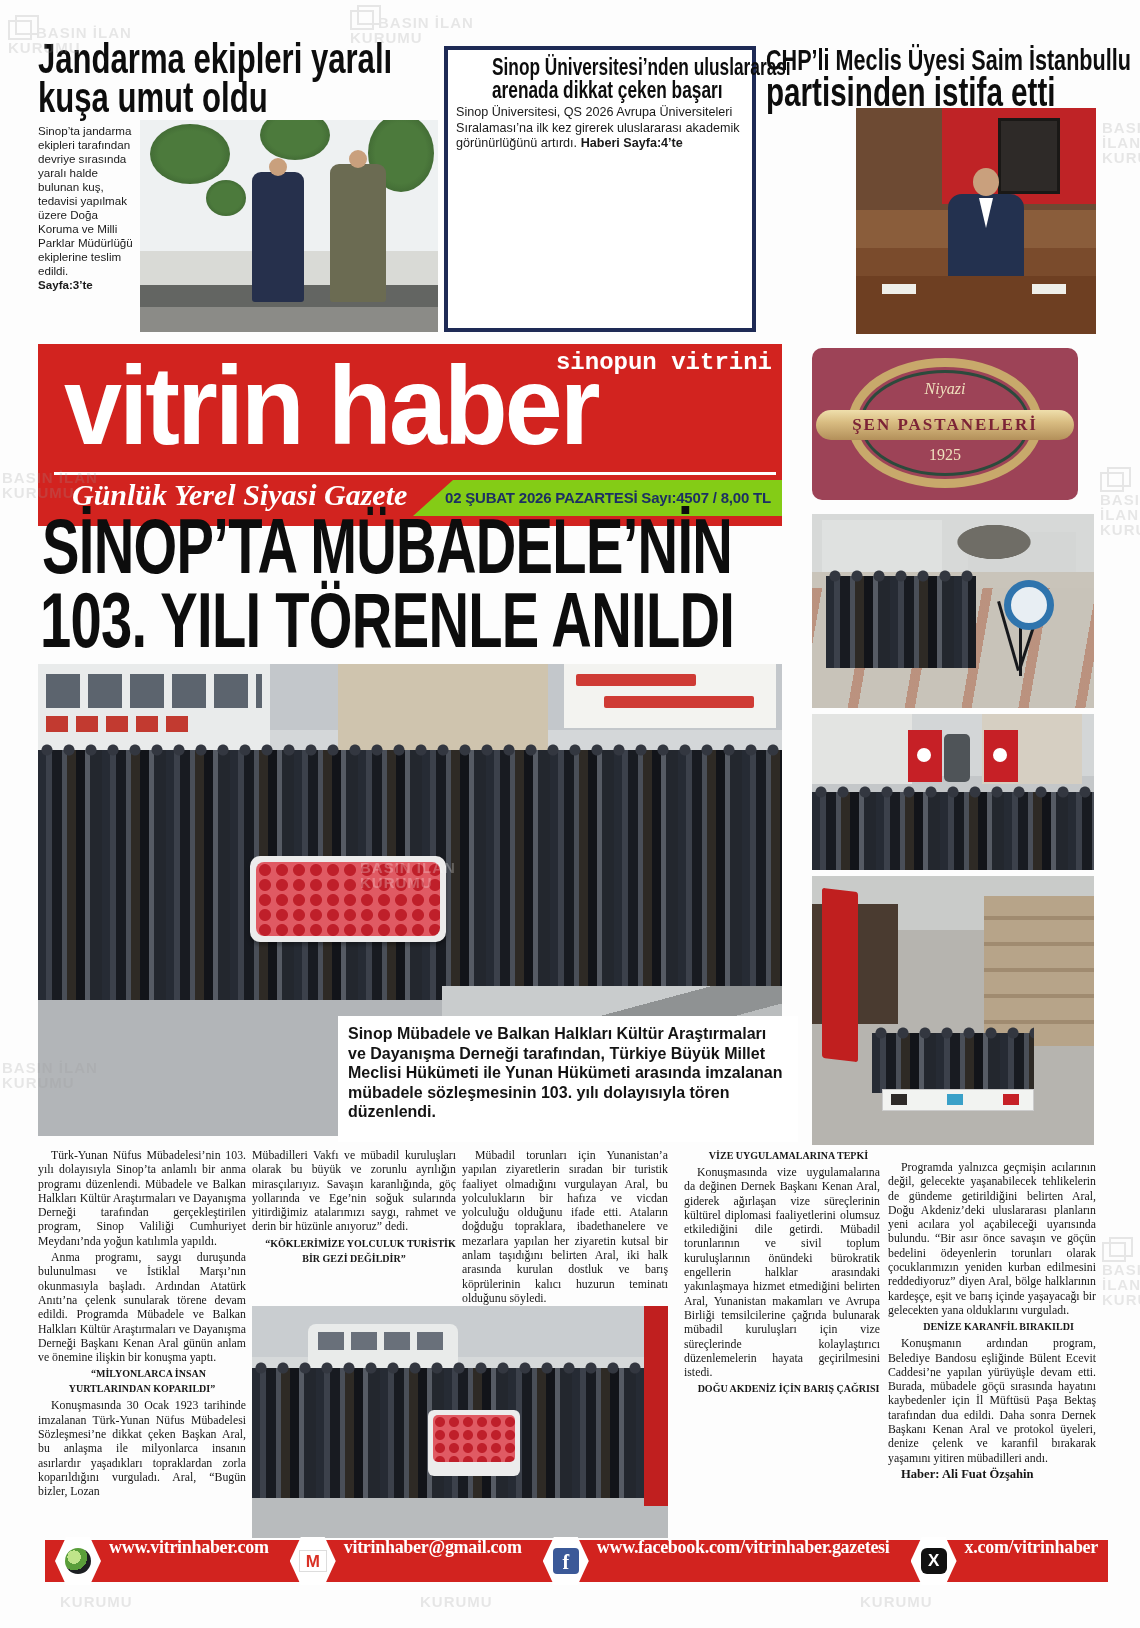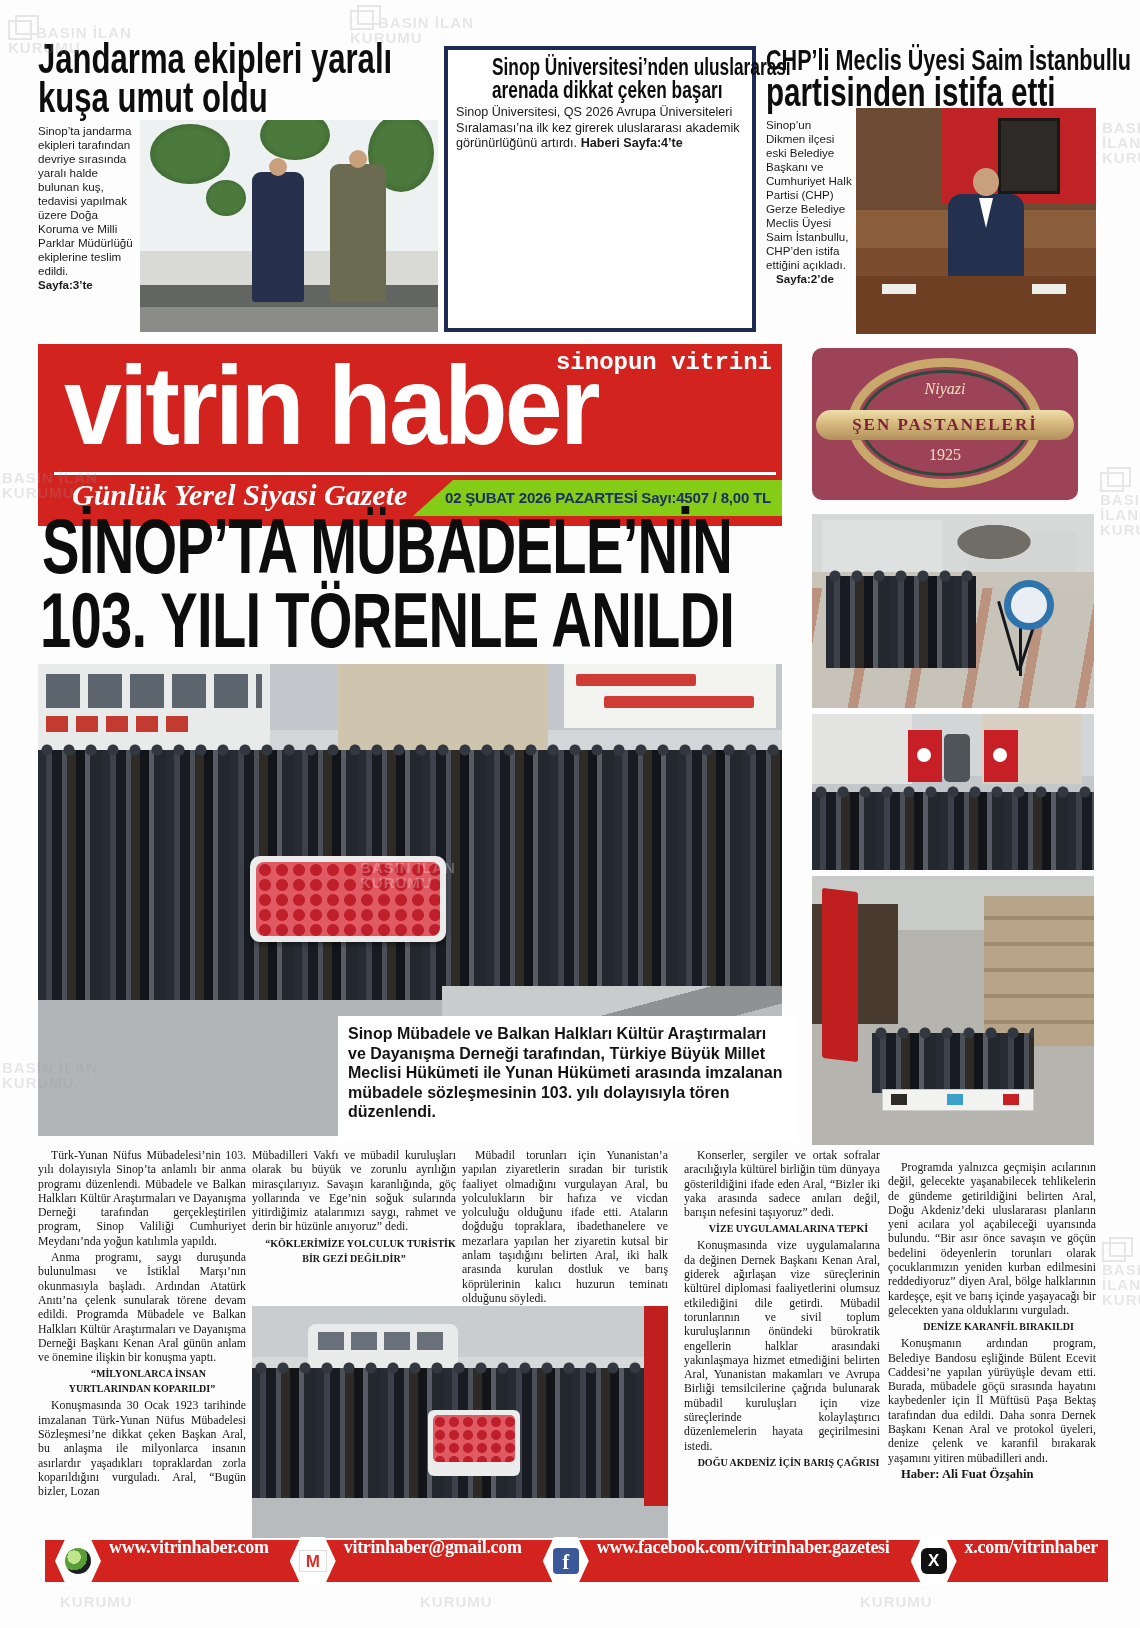--- a/index.html
+++ b/index.html
@@ -225,24 +225,20 @@
       <span>Sinop Üniversitesi, QS 2026 Avrupa Üniversiteleri Sıralaması’na ilk kez girerek uluslararası akademik görünürlüğünü artırdı.</span>
       <span class="pgref">Haberi Sayfa:4’te</span>
     </p>
   </section>
 
   <section class="teaser" id="teaser-chp">
     <h2 style="margin:0;">
       <span class="cnd t3-h1">CHP’li Meclis Üyesi Saim İstanbullu</span>
       <span class="cnd t3-h2">partisinden istifa etti</span>
     </h2>
-    <div class="t3-body">
-      <span>Sinop’un Dikmen ilçesi eski Belediye Başkanı ve Cumhuriyet Halk Partisi (CHP) Gerze Belediye Meclis Üyesi Saim İstanbullu, CHP’den istifa ettiğini açıkladı.</span>
-      <span class="pgref" style="display:block;text-indent:10px;">Sayfa:2’de</span>
-    </div>
     <div class="photo t3-photo" id="t3-photo-art">
       <div class="t3-flag">
         <div class="t3-port"></div>
       </div>
       <div class="t3-man"></div>
       <div class="t3-desk"></div>
       <div class="t3-paper" style="left:26px;"></div>
       <div class="t3-paper" style="right:30px;"></div>
     </div>
   </section>
@@ -342,21 +338,20 @@
   </div>
 
   <div class="photo" id="mid-photo">
     <div class="mp-van"></div>
     <div class="crowd"></div>
     <div class="mp-wreath"></div>
     <div class="mp-flag"></div>
   </div>
 
   <div class="col" id="col4">
-    <p>Konserler, sergiler ve ortak sofralar aracılığıyla kültürel birliğin tüm dünyaya gösterildiğini ifade eden Aral, “Bizler iki yaka arasında sadece anıları değil, barışın nefesini taşıyoruz” dedi.</p>
     <p class="subhead">VİZE UYGULAMALARINA TEPKİ</p>
     <p>Konuşmasında vize uygulamalarına da değinen Dernek Başkanı Kenan Aral, giderek ağırlaşan vize süreçlerinin kültürel diplomasi faaliyetlerini olumsuz etkilediğini dile getirdi. Mübadil torunlarının ve sivil toplum kuruluşlarının önündeki bürokratik engellerin halklar arasındaki yakınlaşmaya hizmet etmediğini belirten Aral, Yunanistan makamları ve Avrupa Birliği temsilcilerine çağrıda bulunarak mübadil kuruluşları için vize süreçlerinde kolaylaştırıcı düzenlemelerin hayata geçirilmesini istedi.</p>
     <p class="subhead">DOĞU AKDENİZ İÇİN BARIŞ ÇAĞRISI</p>
   </div>
 
   <div class="col" id="col5">
     <p>Programda yalnızca geçmişin acılarının değil, gelecekte yaşanabilecek tehlikelerin de gündeme getirildiğini belirten Aral, Doğu Akdeniz’deki uluslararası planların yeni acılara yol açabileceği uyarısında bulundu. “Bir asır önce savaşın ve göçün bedelini ödeyenlerin torunları olarak çocuklarımızın yeniden kurban edilmesini reddediyoruz” diyen Aral, bölge halklarının kardeşçe, eşit ve barış içinde yaşayacağı bir gelecekten yana olduklarını vurguladı.</p>
     <p class="subhead">DENİZE KARANFİL BIRAKILDI</p>
     <p>Konuşmanın ardından program, Belediye Bandosu eşliğinde Bülent Ecevit Caddesi’ne yapılan yürüyüşle devam etti. Burada, mübadele göçü sırasında hayatını kaybedenler için İl Müftüsü Paşa Bektaş tarafından dua edildi. Daha sonra Dernek Başkanı Kenan Aral ve protokol üyeleri, denize çelenk ve karanfil bırakarak yaşamını yitiren mübadilleri andı.</p>
     <p class="byline">Haber: Ali Fuat Özşahin</p>

